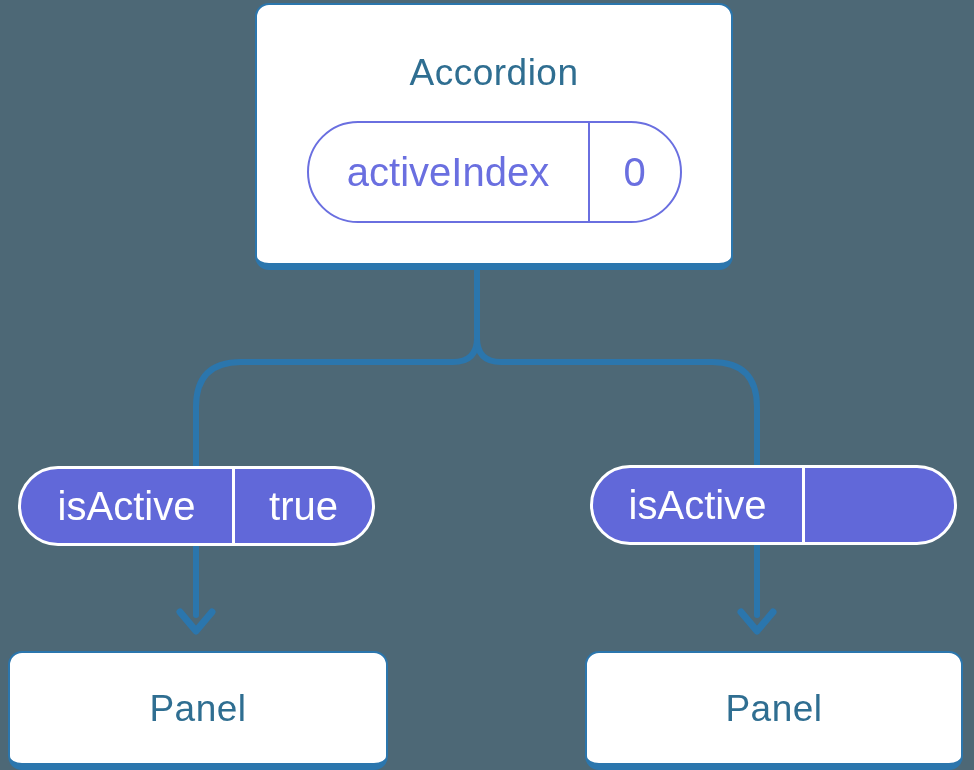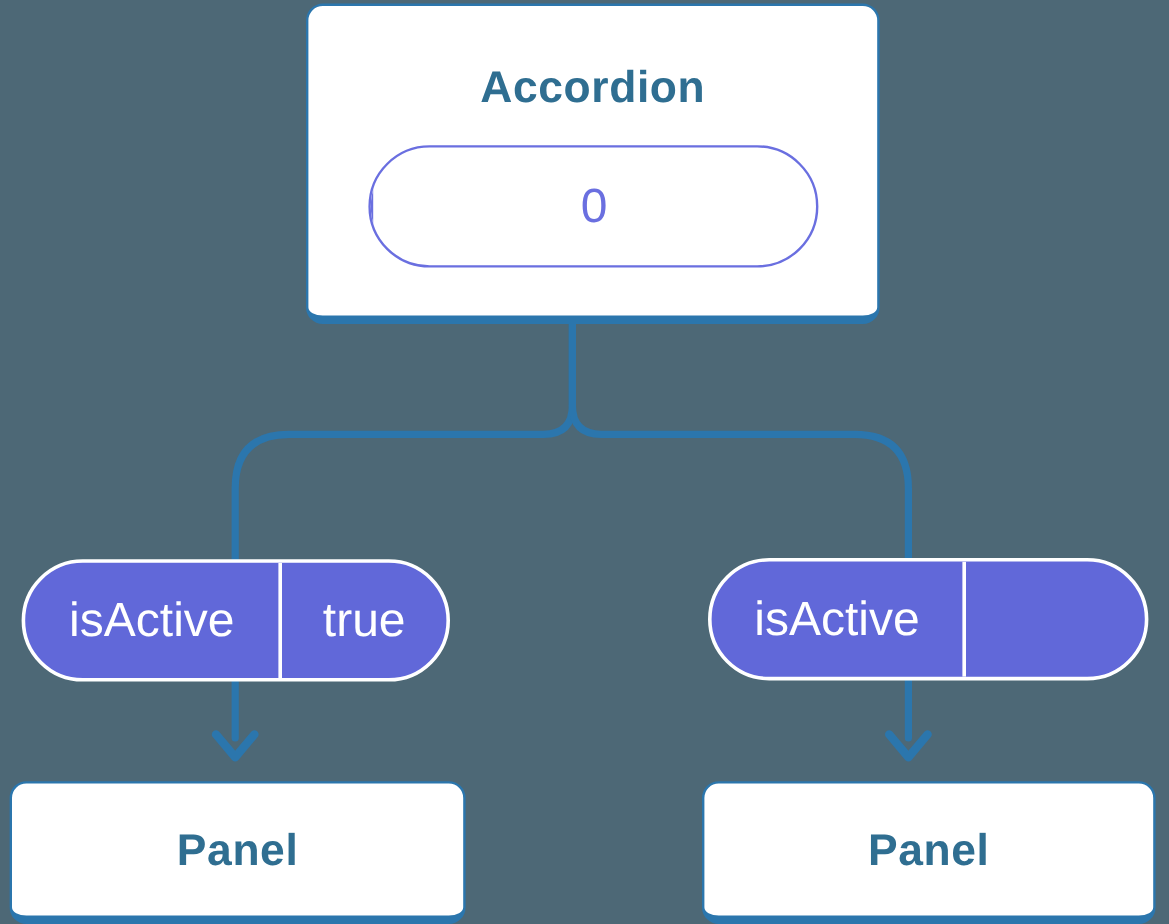--- a/index.html
+++ b/index.html
@@ -51,21 +51,21 @@
   .accordion-card {
     left: 255px; top: 3px;
     width: 478px; height: 267px;
     display: flex;
     flex-direction: column;
     align-items: center;
     padding-top: 49px;
   }
   .card-title {
     font-size: 37px;
-    font-weight: 700;
+    font-weight: 400;
     color: var(--heading);
     line-height: 1;
     letter-spacing: 0.5px;
   }
   .panel {
     display: flex;
     align-items: center;
     justify-content: center;
   }
   .panel-left  { left: 8px;   top: 651px; width: 380px; height: 119px; }
@@ -91,21 +91,21 @@
     border: 2px solid var(--purple-outline);
     background: var(--card-bg);
     color: var(--purple-outline);
   }
   .outline-pill .seg-name  { width: 279px; }
   .outline-pill .seg-value { flex: 1; }
   .outline-pill .pill-div  { width: 2px; background: var(--purple-outline); }
 
   .solid-pill {
     position: absolute;
-    height: 102px;
+    height: 80px;
     border: 3px solid var(--pill-text);
     background: var(--purple-fill);
     color: var(--pill-text);
   }
   .solid-pill .pill-div { width: 3px; background: var(--pill-text); }
   .pill-isactive-left  { left: 18px;  top: 466px; width: 357px; }
   .pill-isactive-left  .seg-name  { width: 211px; }
   .pill-isactive-left  .seg-value { flex: 1; }
   .pill-isactive-right { left: 590px; top: 465px; width: 367px; }
   .pill-isactive-right .seg-name  { width: 209px; }
@@ -119,20 +119,21 @@
   <svg class="connectors" viewBox="0 0 974 770" xmlns="http://www.w3.org/2000/svg" aria-hidden="true">
     <path d="M477 268 V338 Q477 362 453 362 H241 Q196 362 196 407 V615"></path>
     <path class="arrowhead" d="M180 612 L196 631 L212 612"></path>
     <path d="M477 268 V338 Q477 362 501 362 H712 Q757 362 757 407 V615"></path>
     <path class="arrowhead" d="M741 612 L757 631 L773 612"></path>
   </svg>
 
   <div class="card accordion-card">
     <div class="card-title">Accordion</div>
     <div class="pill outline-pill">
+      <span class="pill-seg seg-name">activeIndex</span>
       <span class="pill-div"></span>
       <span class="pill-seg seg-value">0</span>
     </div>
   </div>
 
   <div class="pill solid-pill pill-isactive-left">
     <span class="pill-seg seg-name">isActive</span>
     <span class="pill-div"></span>
     <span class="pill-seg seg-value">true</span>
   </div>

